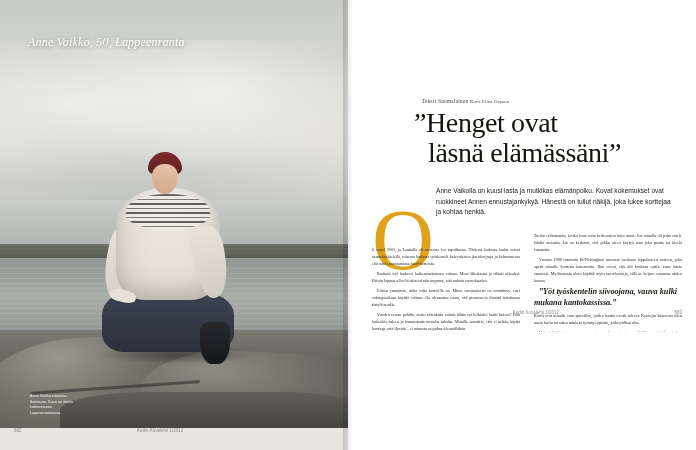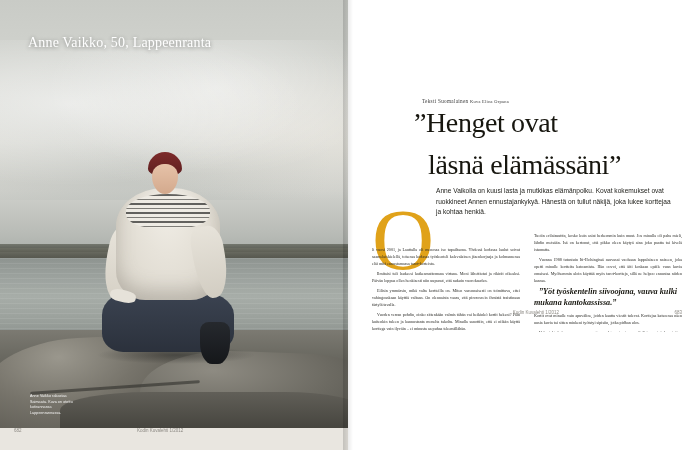--- a/index.html
+++ b/index.html
@@ -172,21 +172,22 @@
   .kicker-main {
     font-family: "Liberation Serif", serif;
     font-style: italic;
     font-weight: bold;
     font-size: 21px;
     letter-spacing: 0.2px;
     line-height: 1;
   }
   .kicker-sub {
     font-family: "Liberation Serif", serif;
-    font-size: 14px;
+    font-style: italic;
+    font-size: 12px;
     margin-top: 5px;
     letter-spacing: 0.2px;
   }
   .photo-credit {
     position: absolute;
     left: 30px;
     bottom: 34px;
     width: 54px;
     color: #ffffff;
     font-family: "Liberation Sans", sans-serif;
@@ -240,21 +241,21 @@
     position: absolute;
     left: 66px;
     top: 108px;
     width: 272px;
     font-family: "Liberation Serif", serif;
     font-size: 28px;
     line-height: 1.08;
     color: #17160f;
     letter-spacing: -0.4px;
   }
-  .headline .l2 { display: block; padding-left: 14px; margin-top: 12px; }
+  .headline .l2 { display: block; padding-left: 14px; }
   .standfirst {
     position: absolute;
     left: 88px;
     top: 186px;
     width: 236px;
     font-family: "Liberation Sans", sans-serif;
     font-size: 6.6px;
     line-height: 1.62;
     color: #1d1d18;
   }

